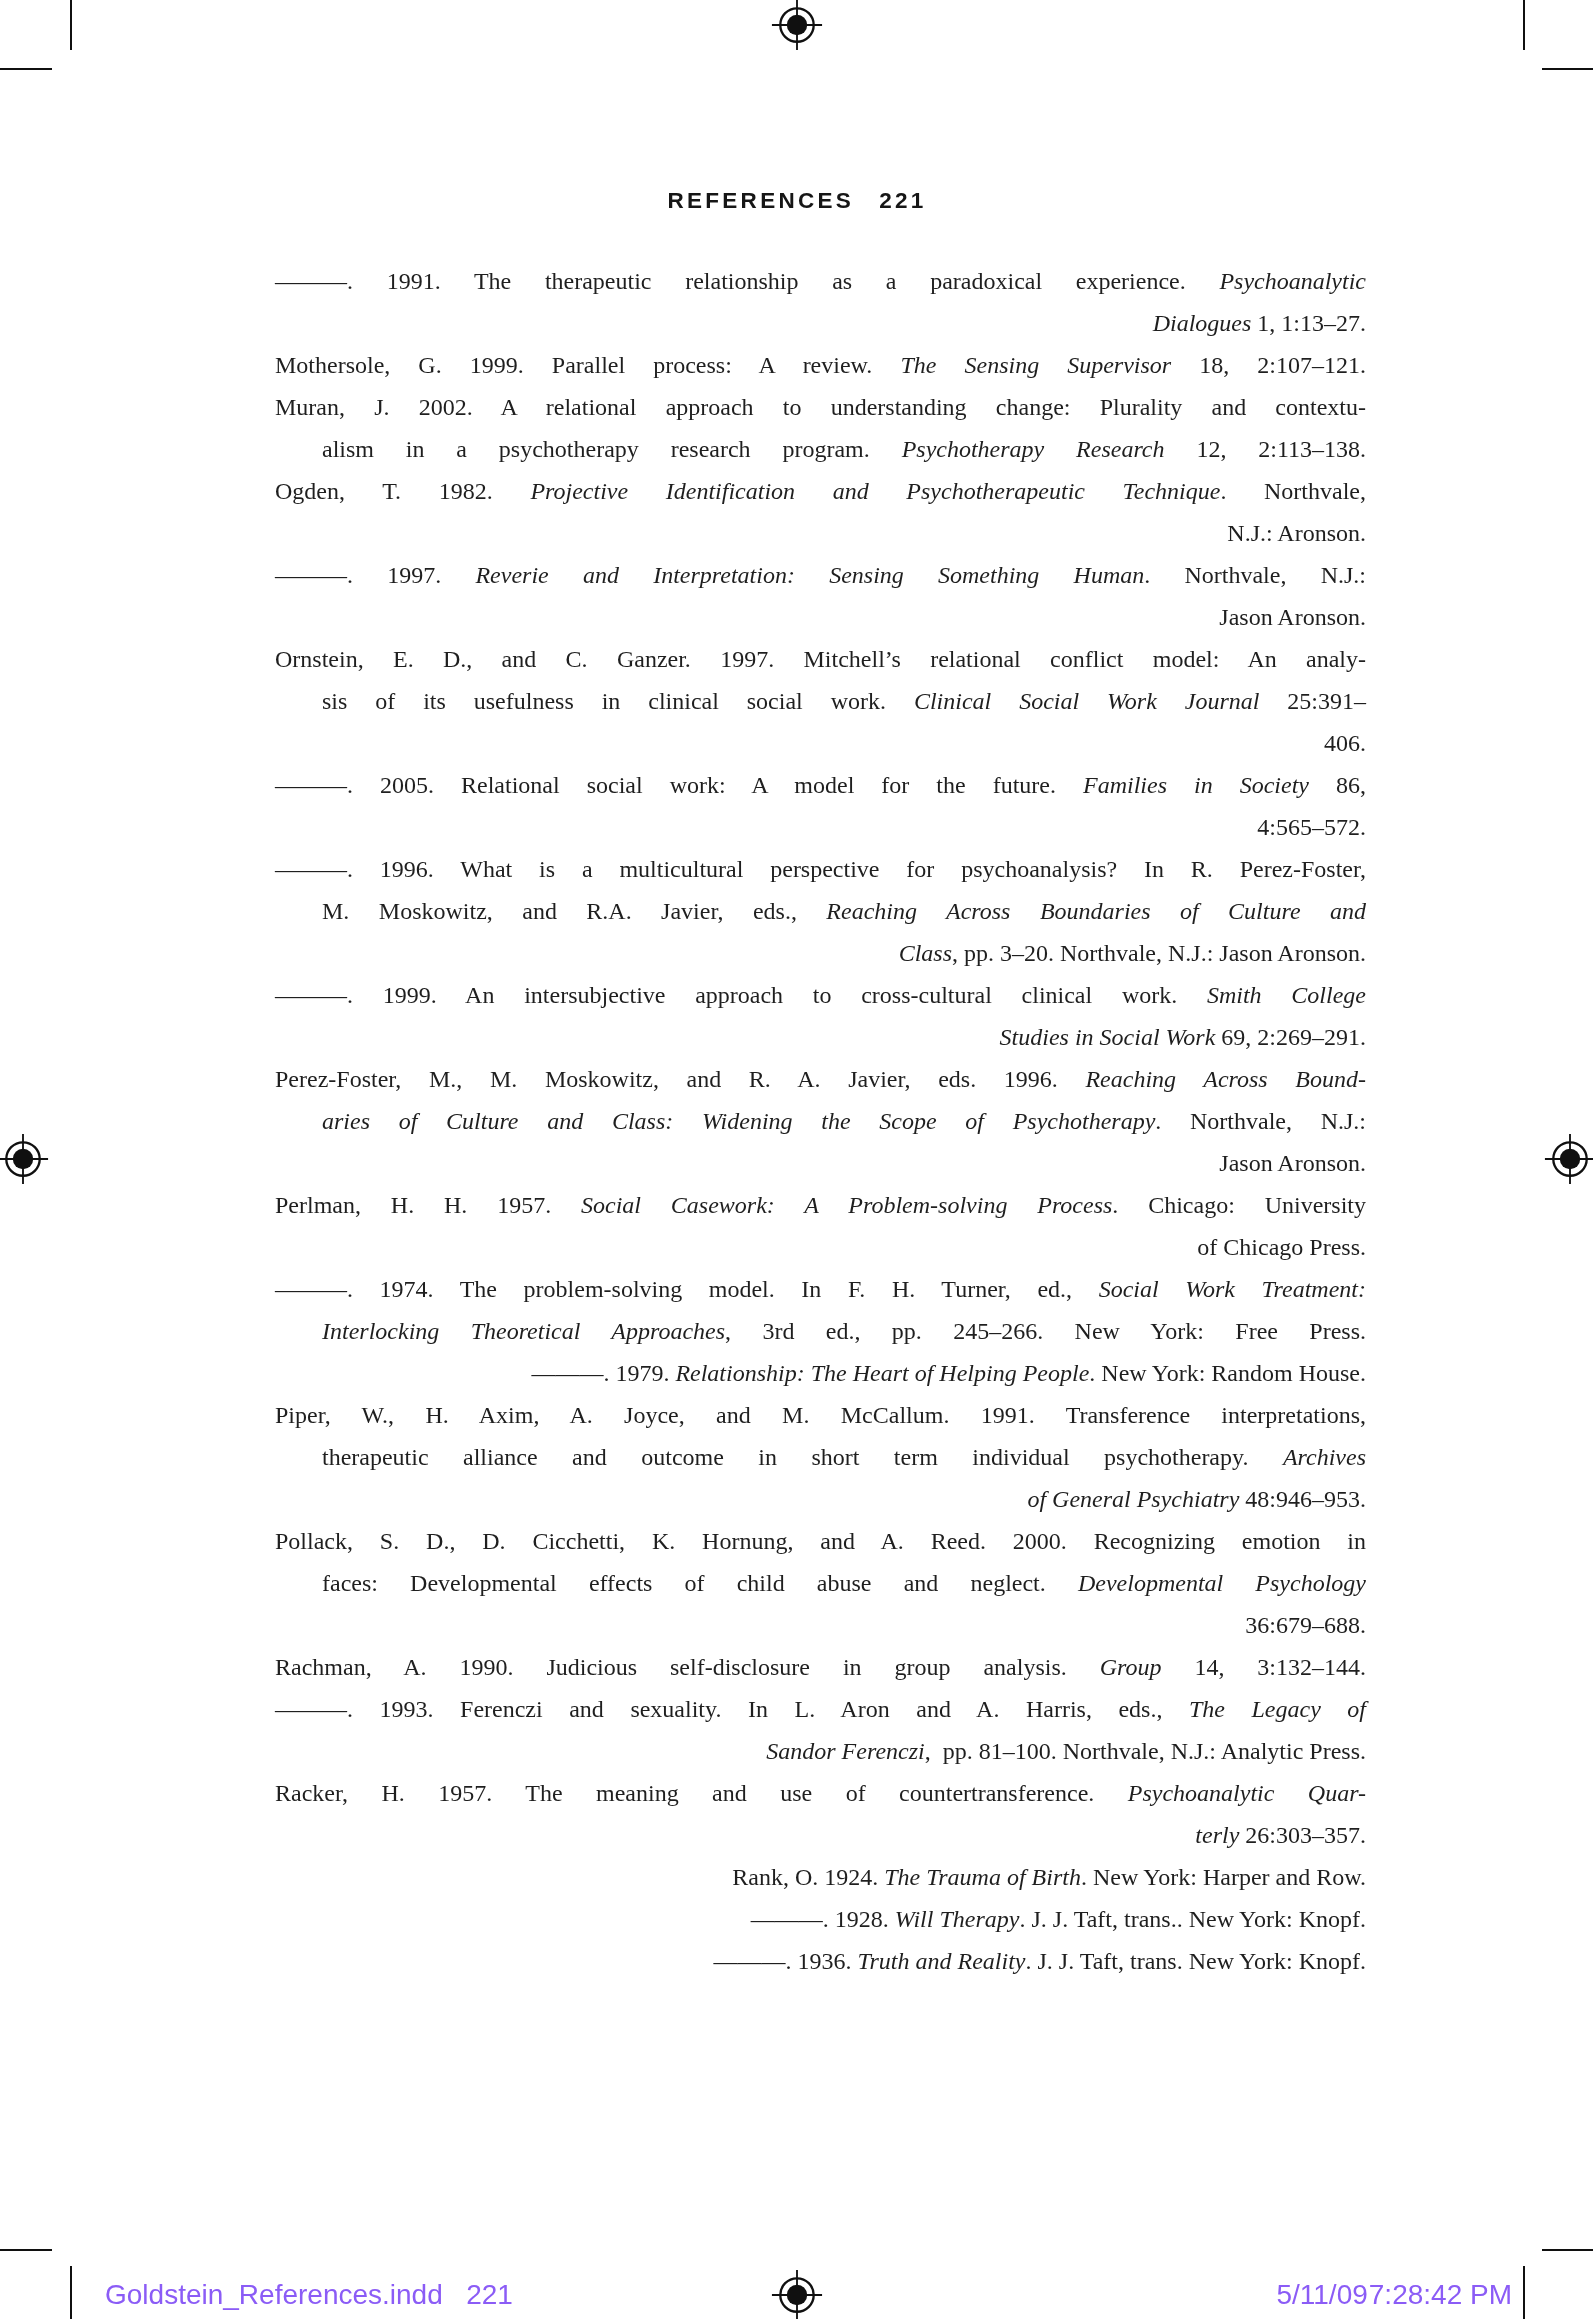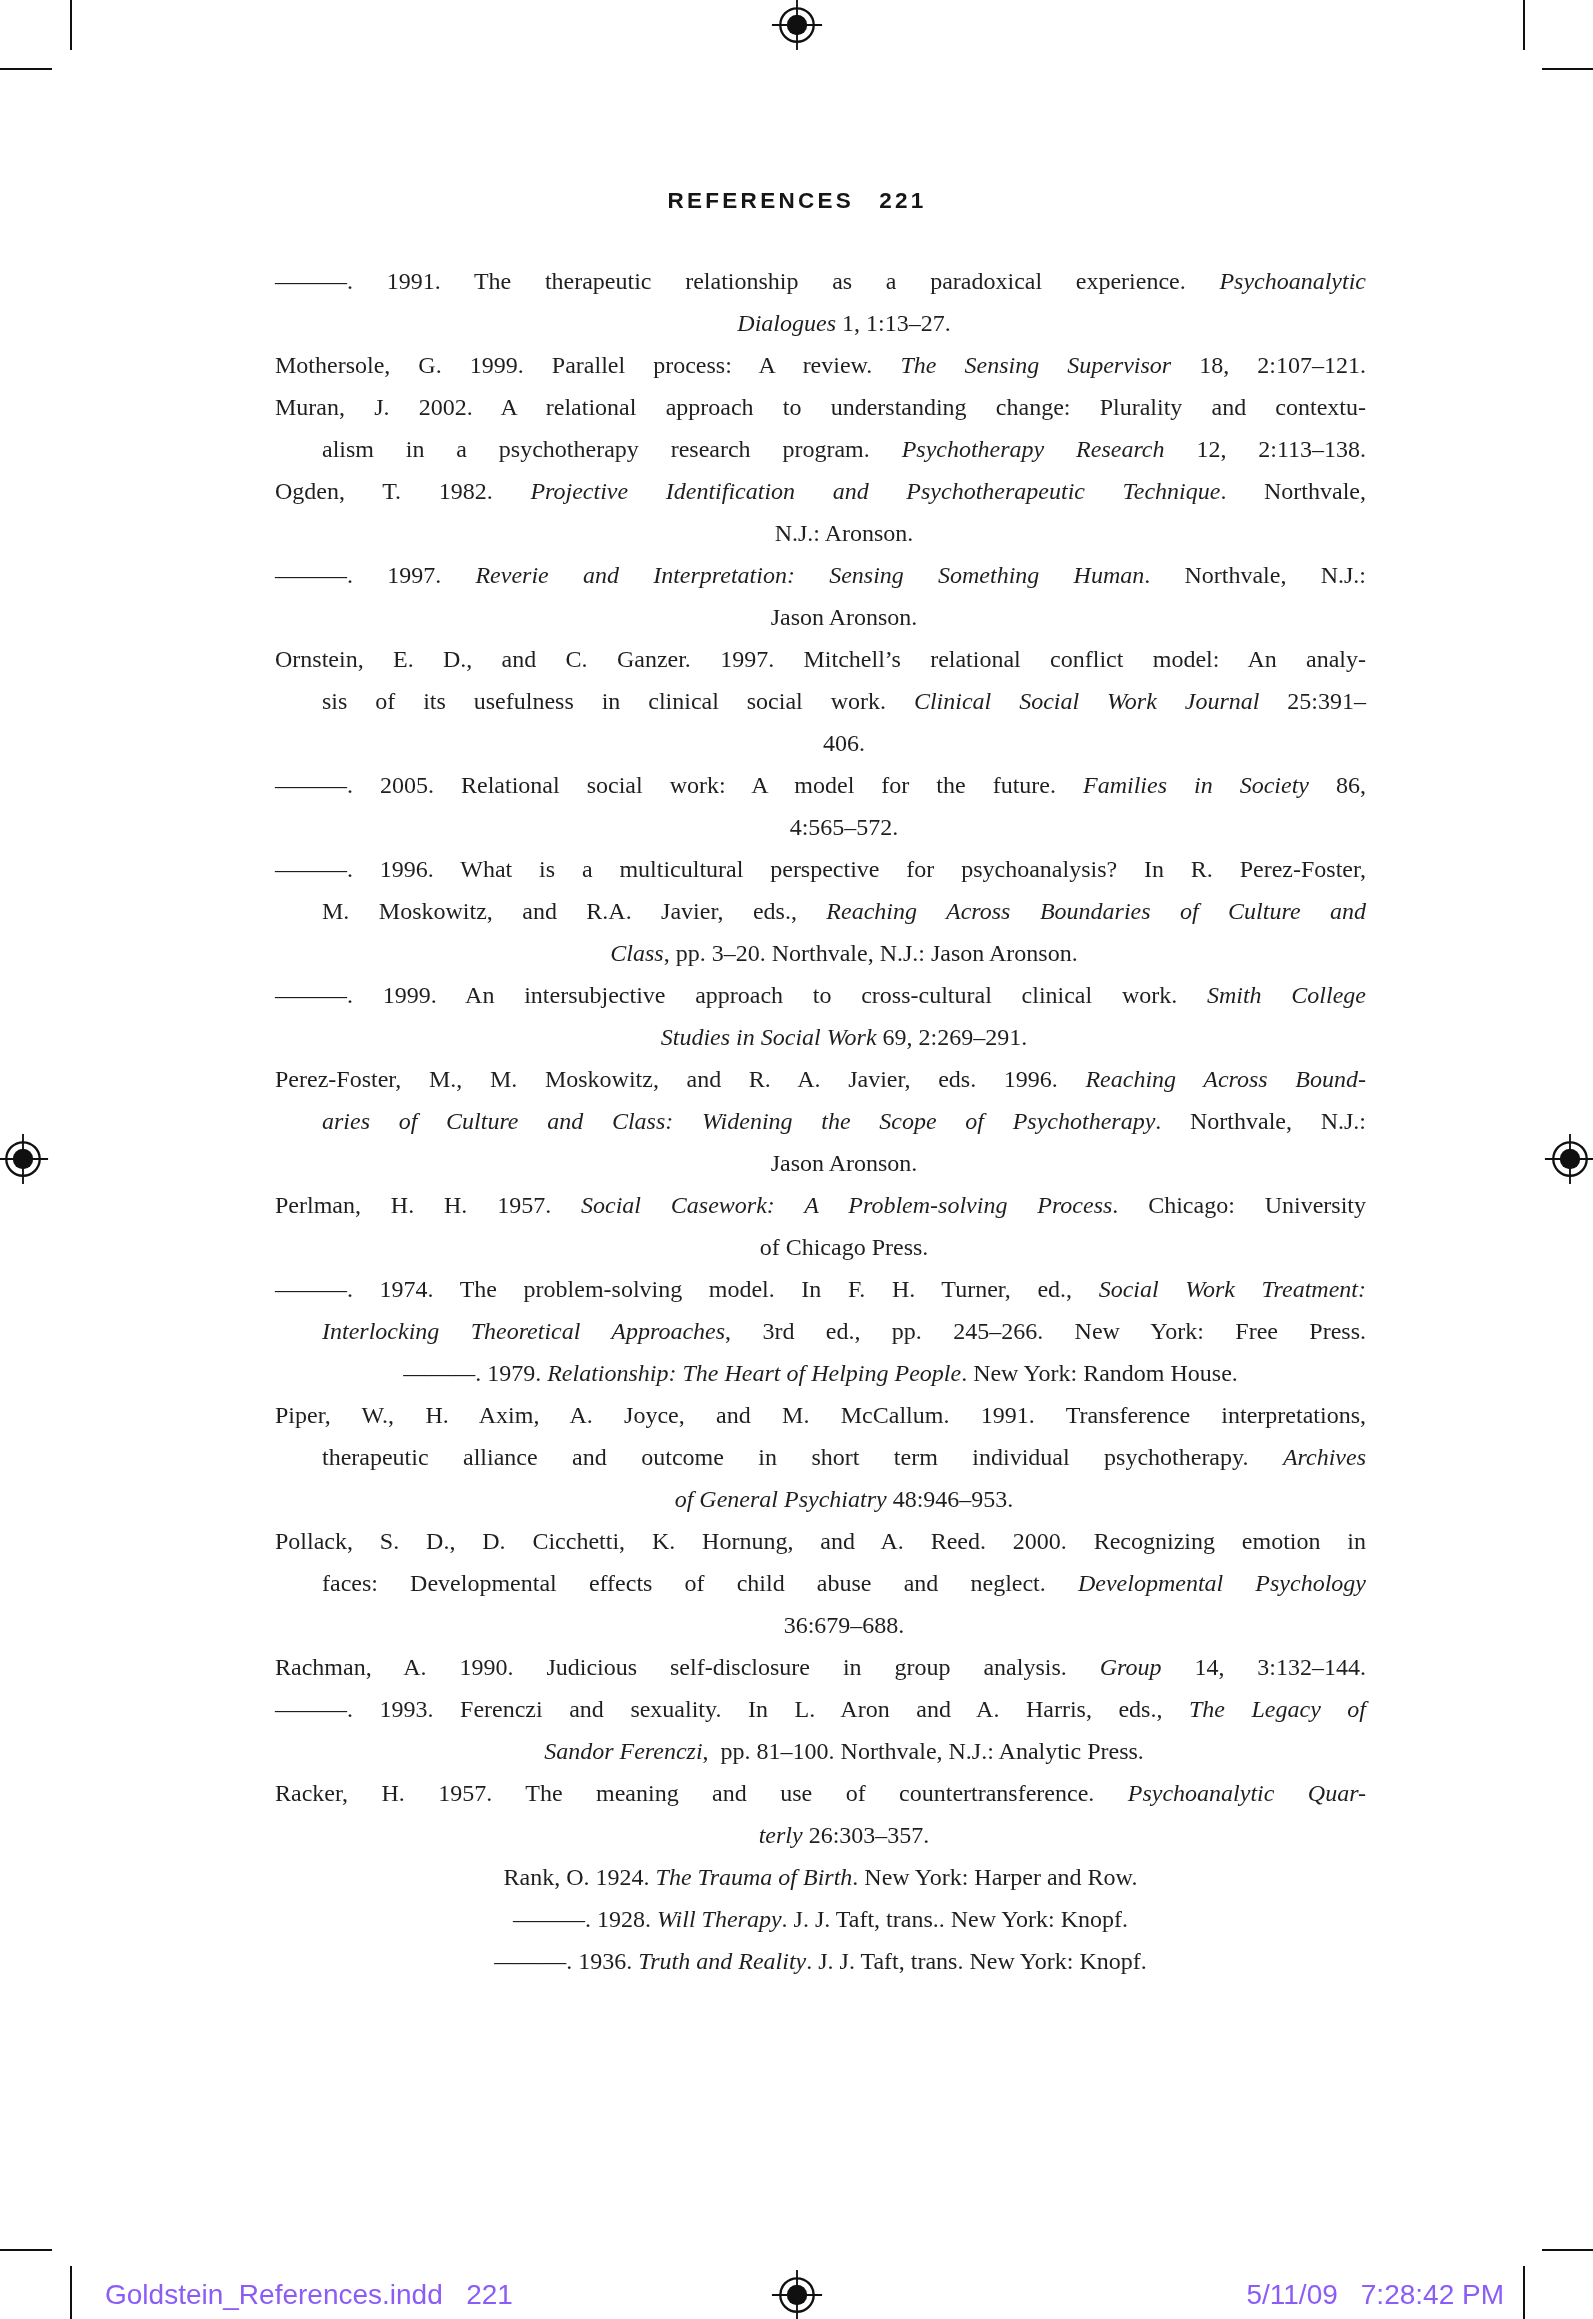--- a/index.html
+++ b/index.html
@@ -24,32 +24,32 @@
     font-family:"Liberation Sans",sans-serif;font-weight:bold;
     font-size:22.5px;letter-spacing:3.3px;color:#161616;
   }
 
   
   .refcol{
     position:absolute;left:275px;top:260px;width:1091px;
     font-size:24px;line-height:42px;color:#1f1f1f;
   }
   .entry{margin:0;}
-  .line{white-space:nowrap;text-align:center;}
+  .line{white-space:nowrap;text-align:right;}
   .line.indent{padding-left:47px;}
   .line.just{text-align:justify;text-align-last:justify;}
   .it{font-style:italic;}
 
   
   .slug{
     position:absolute;font-family:"Liberation Sans",sans-serif;
     font-size:28px;color:#8b5cf6;top:2283px;line-height:24px;
   }
   .slug-left{left:105px;display:flex;gap:23.4px;}
-  .slug-right{right:90px;display:flex;gap:23px;text-align:center;}
+  .slug-right{right:82px;display:flex;gap:1px;text-align:center;}
 </style>
 </head>
 <body>
 
 <div class="sheet">
 
   <div class="crop v" style="left:70px;top:0;height:50px;"></div>
   <div class="crop v" style="left:1523px;top:0;height:50px;"></div>
   <div class="crop h" style="left:0;top:68px;width:52px;"></div>
   <div class="crop h" style="left:1542px;top:68px;width:52px;"></div>

